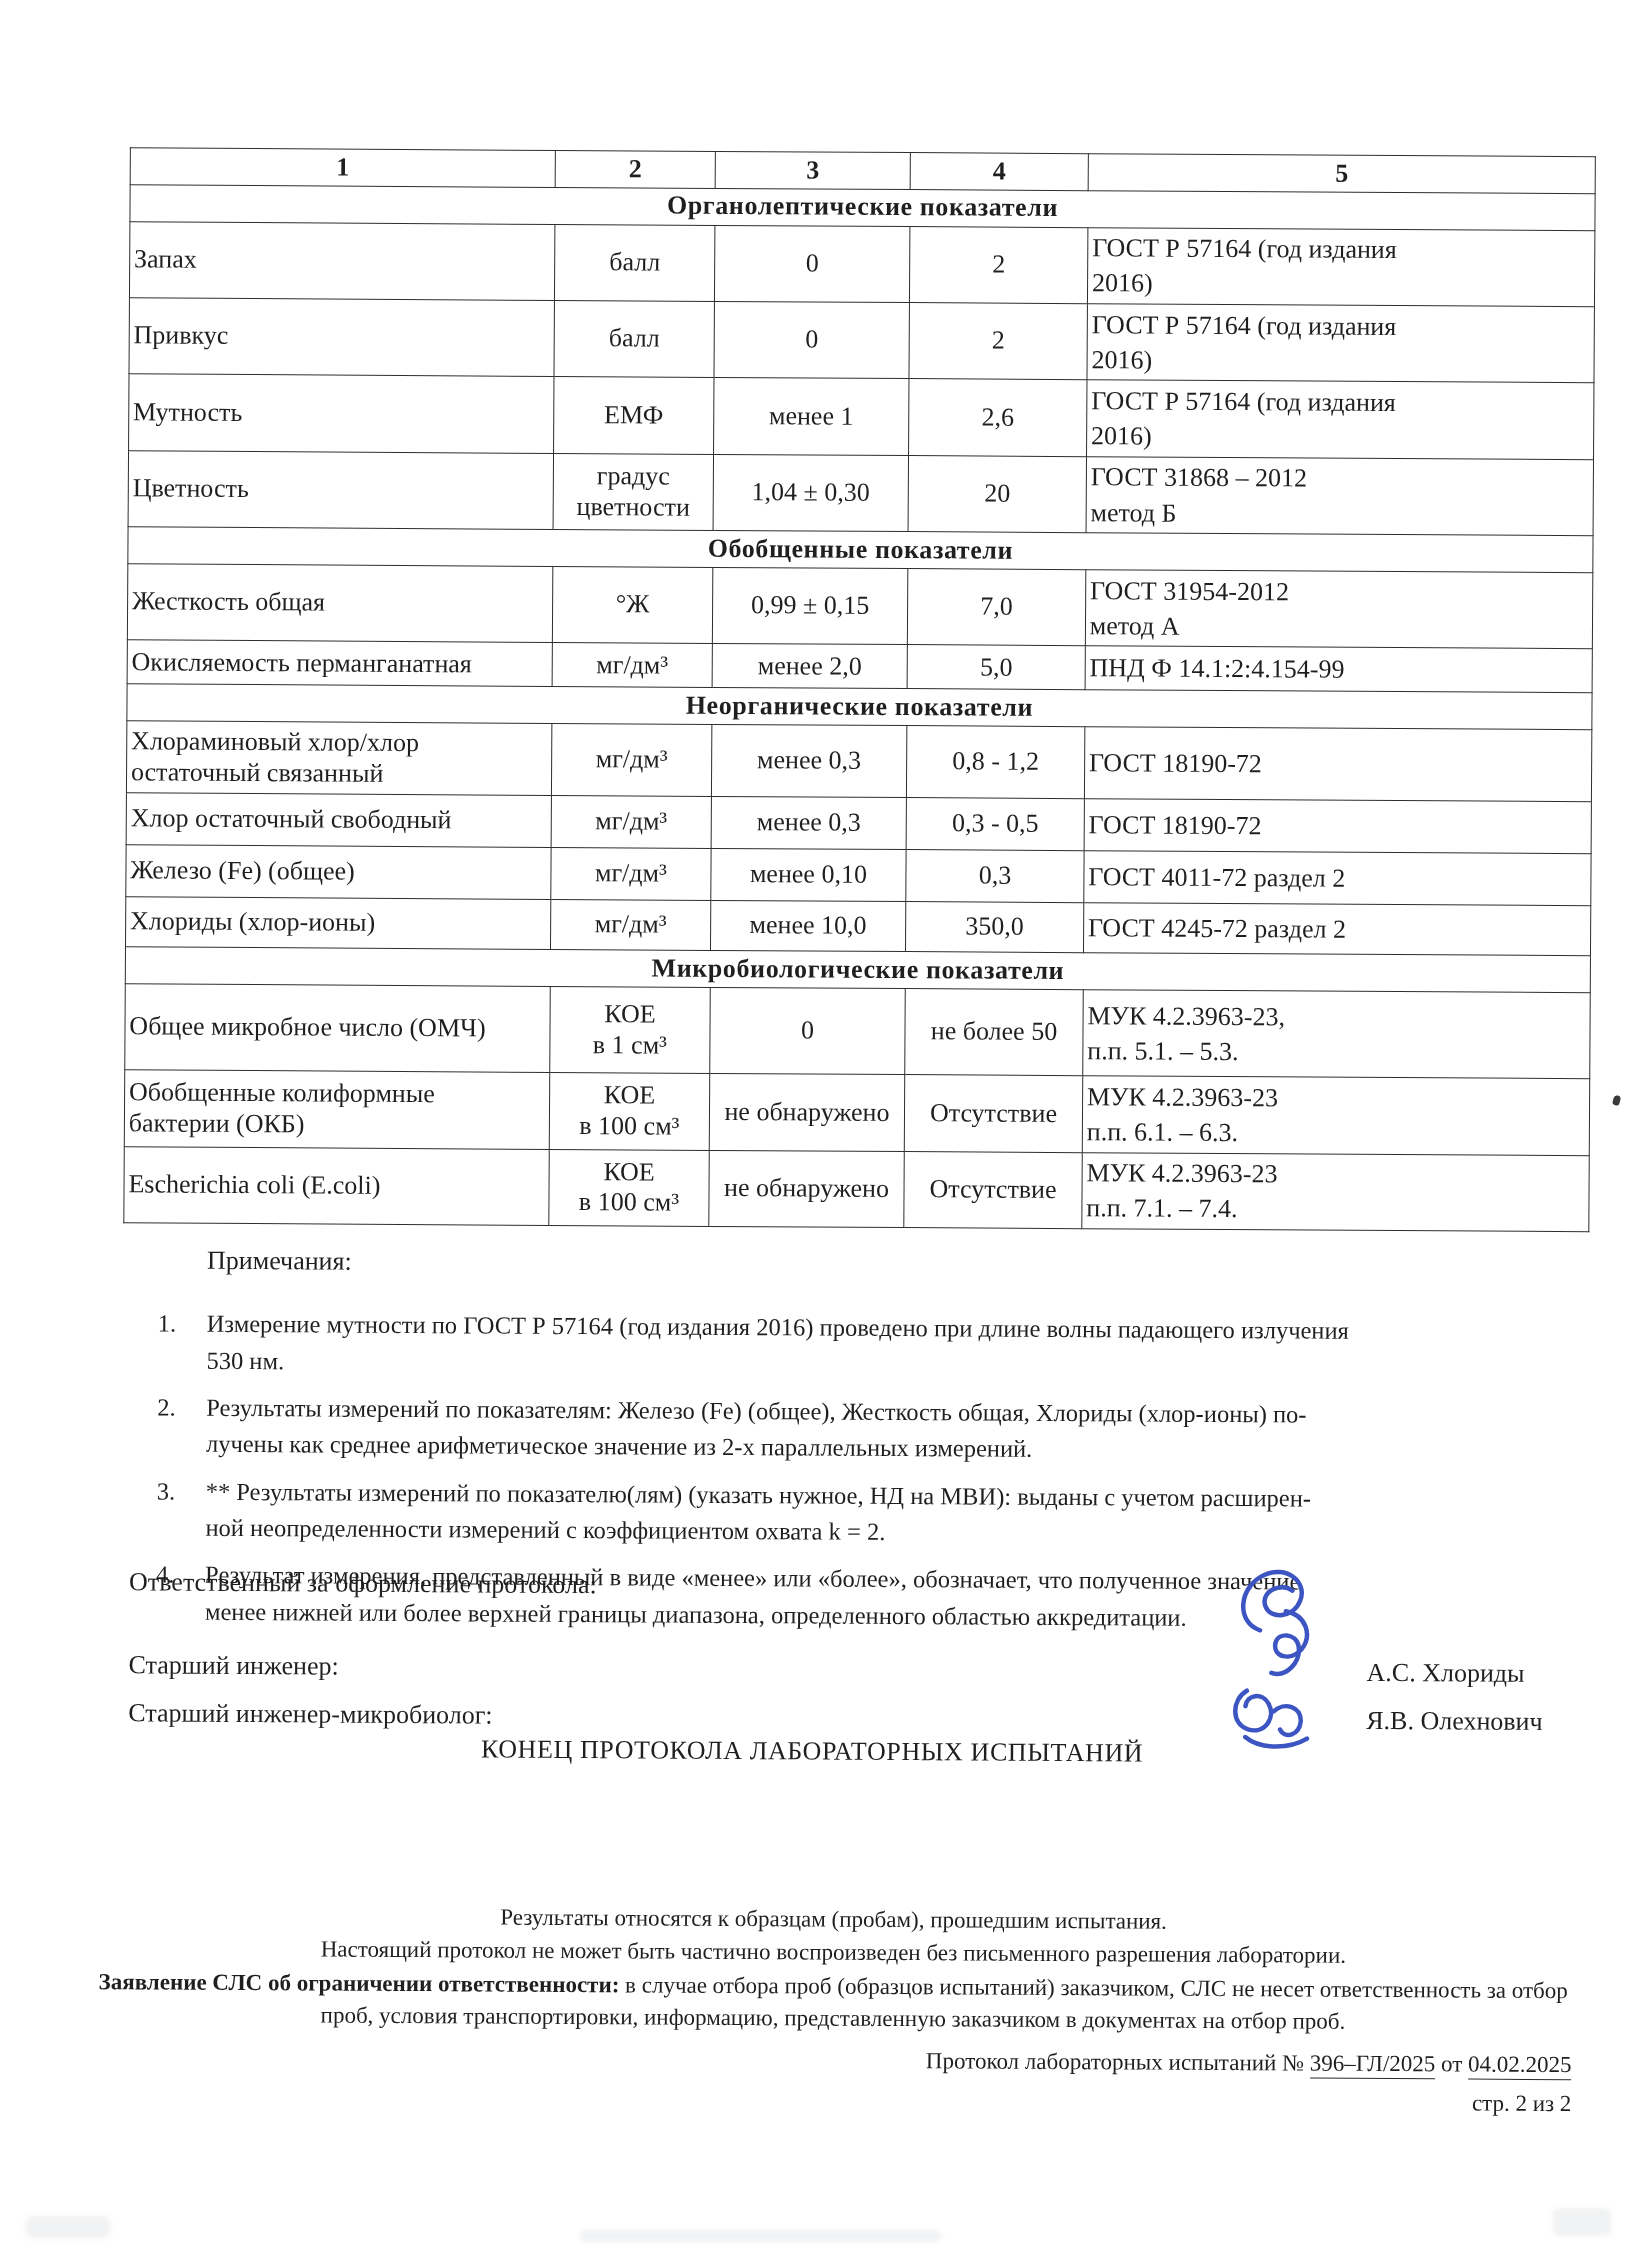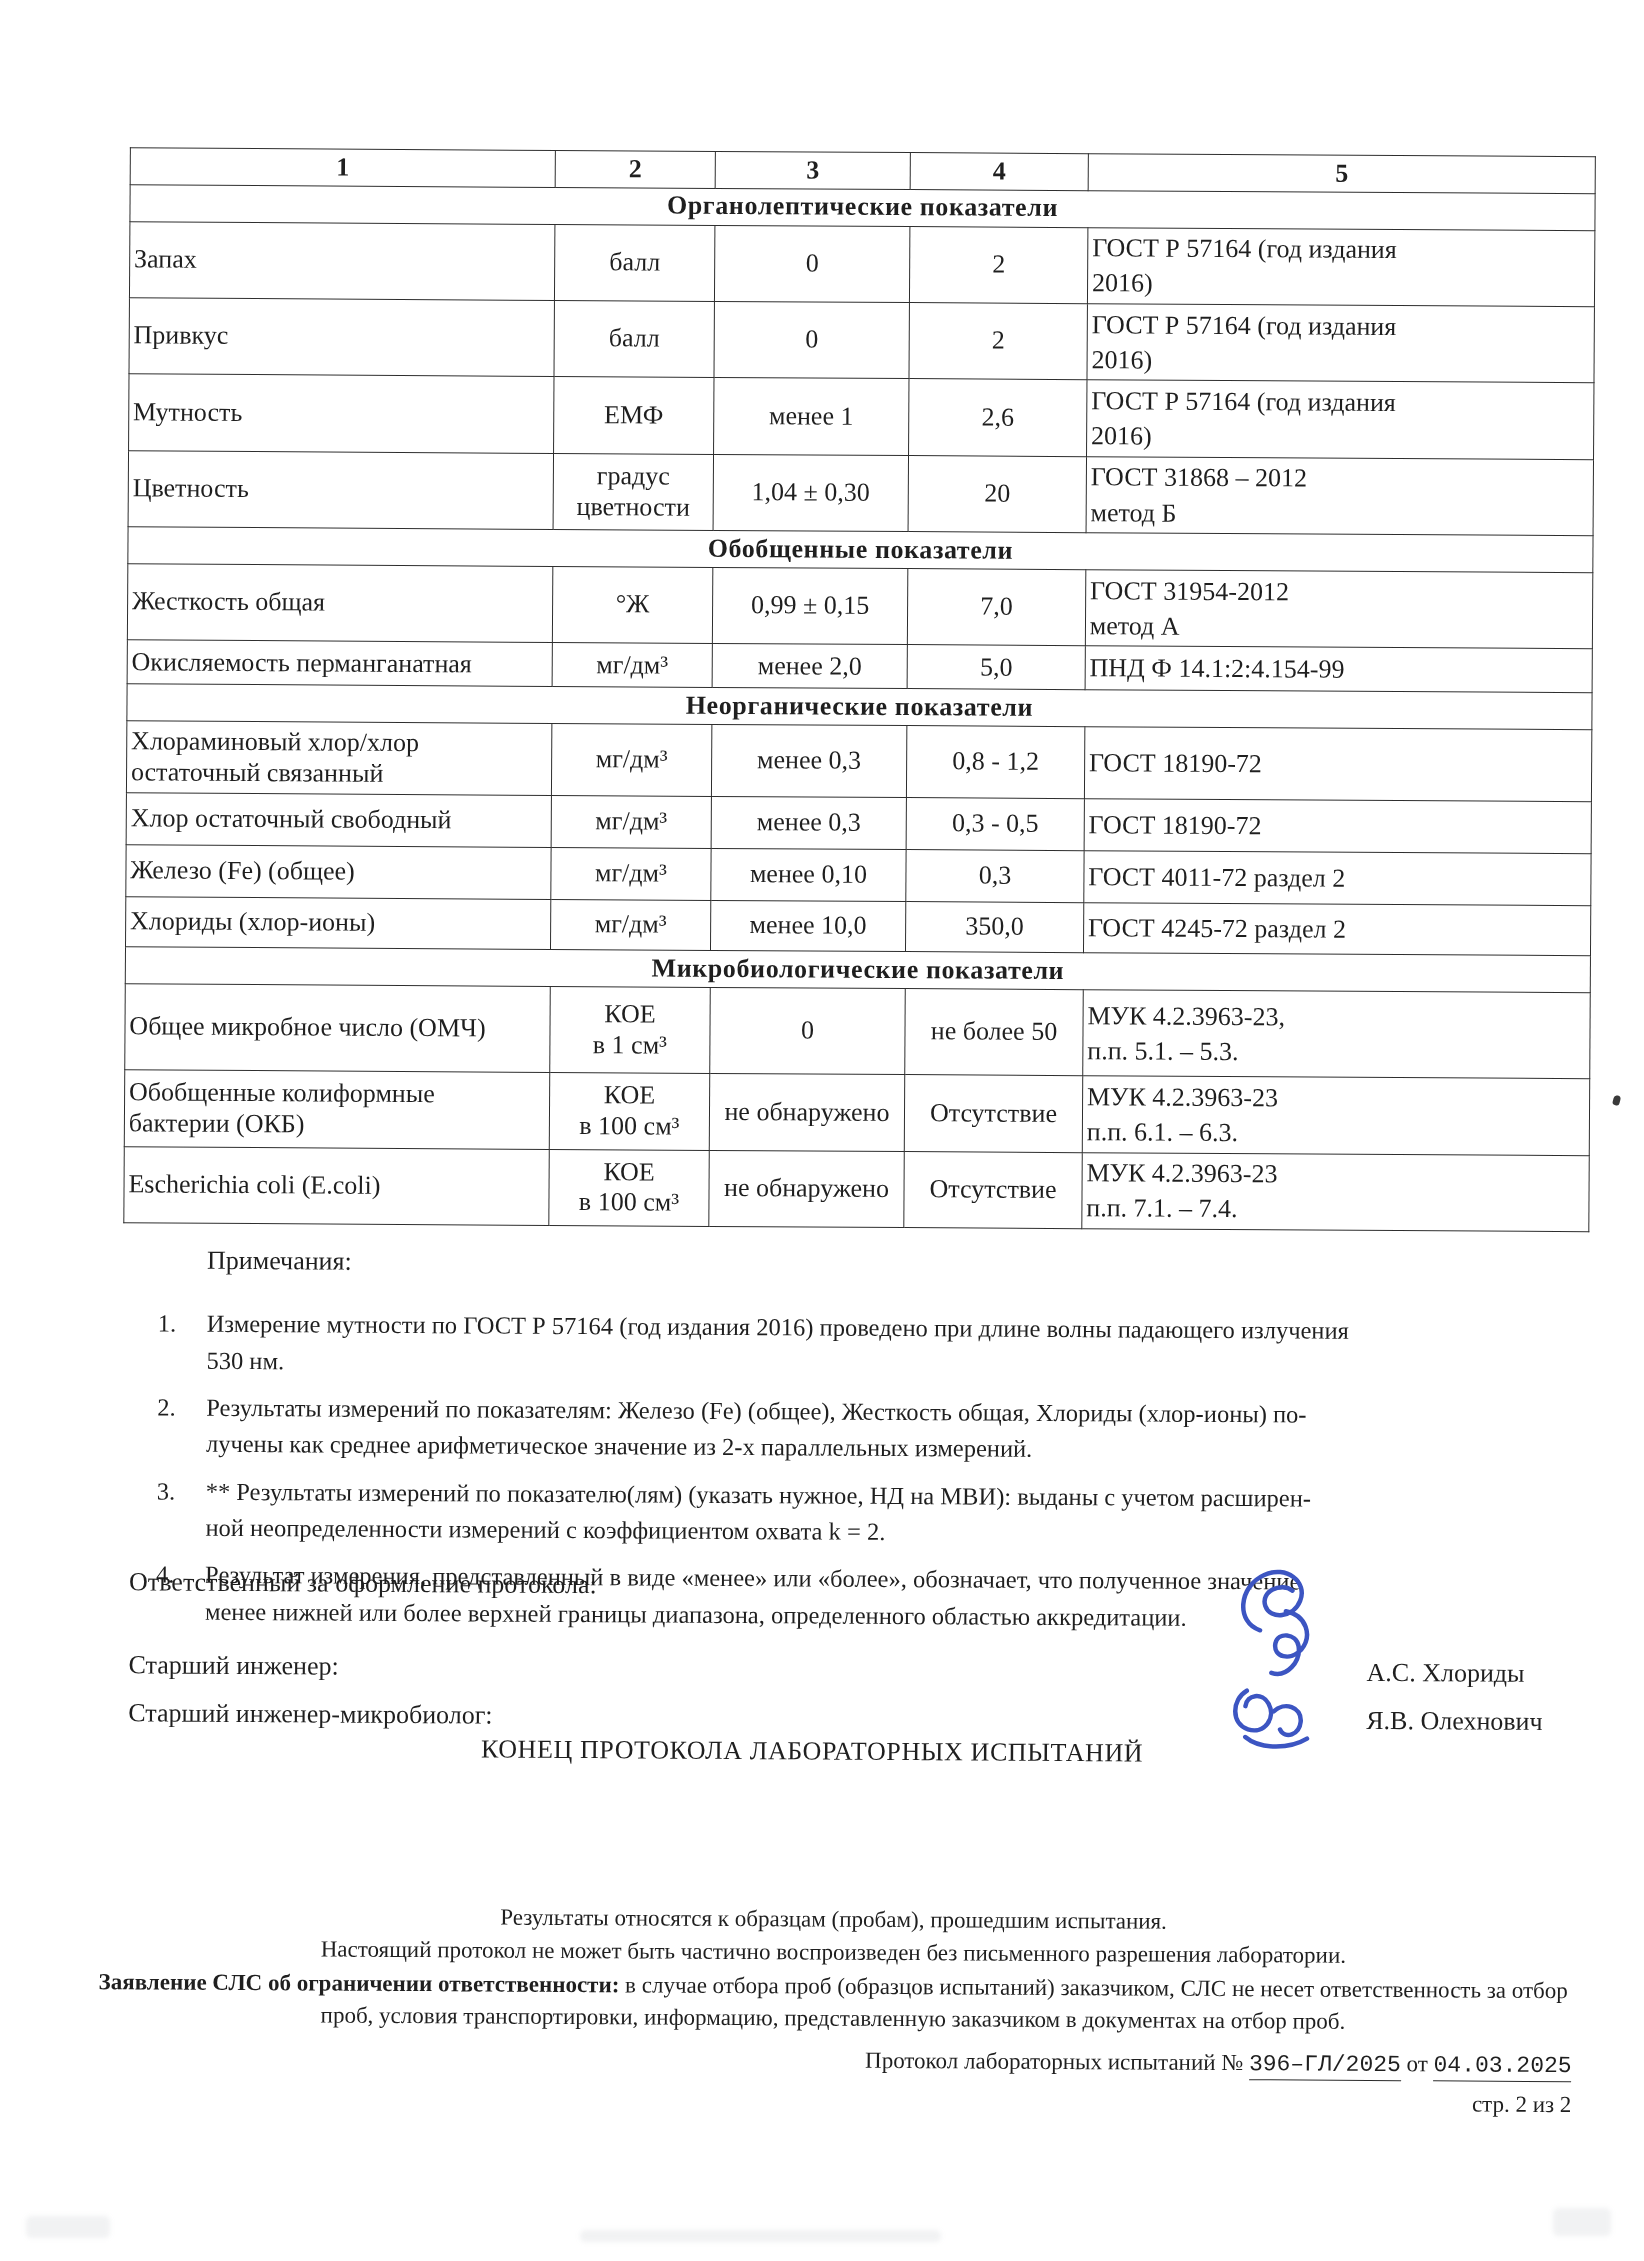--- a/index.html
+++ b/index.html
@@ -107,21 +107,21 @@
     top:1899px;
     width:1501px;
     font-size:23px;
     line-height:1.42;
   }
   .footer-line{text-align:center;}
   .footer-disclaimer{text-align:center;margin-top:1.3px;}
   .footer-disclaimer b{font-weight:bold;}
   .footer-protocol{text-align:right;margin-top:9px;padding-right:11.6px;}
   .footer-page{text-align:right;margin-top:6.4px;padding-right:11.6px;}
-  .u{border-bottom:1.9px solid #2a2a2a;padding-bottom:1.9px;font-family:Liberation Mono, monospace;}
+  .u{border-bottom:1.9px solid #2a2a2a;padding-bottom:1.9px;}
 
   
   .ink-dot{
     position:absolute;
     left:1619px;
     top:1086px;
     width:7px;
     height:10.3px;
     background:#3a3a3a;
     border-radius:3.9px 3.9px 3.2px 3.2px;
@@ -331,21 +331,21 @@
 
     <div class="end-line">КОНЕЦ ПРОТОКОЛА ЛАБОРАТОРНЫХ ИСПЫТАНИЙ</div>
 
     <div class="footer">
       <div class="footer-line">Результаты относятся к образцам (пробам), прошедшим испытания.</div>
       <div class="footer-line">Настоящий протокол не может быть частично воспроизведен без письменного разрешения лаборатории.</div>
       <div class="footer-disclaimer">
         <b>Заявление СЛС об ограничении ответственности:</b><span> в случае отбора проб (образцов испытаний) заказчиком, СЛС не несет ответственность за отбор проб, условия транспортировки, информацию, представленную заказчиком в документах на отбор проб.</span>
       </div>
       <div class="footer-protocol">
-        <span>Протокол лабораторных испытаний № </span><span class="u">396–ГЛ/2025</span><span> от </span><span class="u">04.03.2025</span>
+        <span>Протокол лабораторных испытаний № </span><span class="u">396–ГЛ/2025</span><span> от </span><span class="u">04.02.2025</span>
       </div>
       <div class="footer-page">стр. 2 из 2</div>
     </div>
 
     <div class="ink-dot"></div>
   </div>
 
   <div class="smudge s1"></div>
   <div class="smudge s2"></div>
   <div class="smudge s3"></div>

